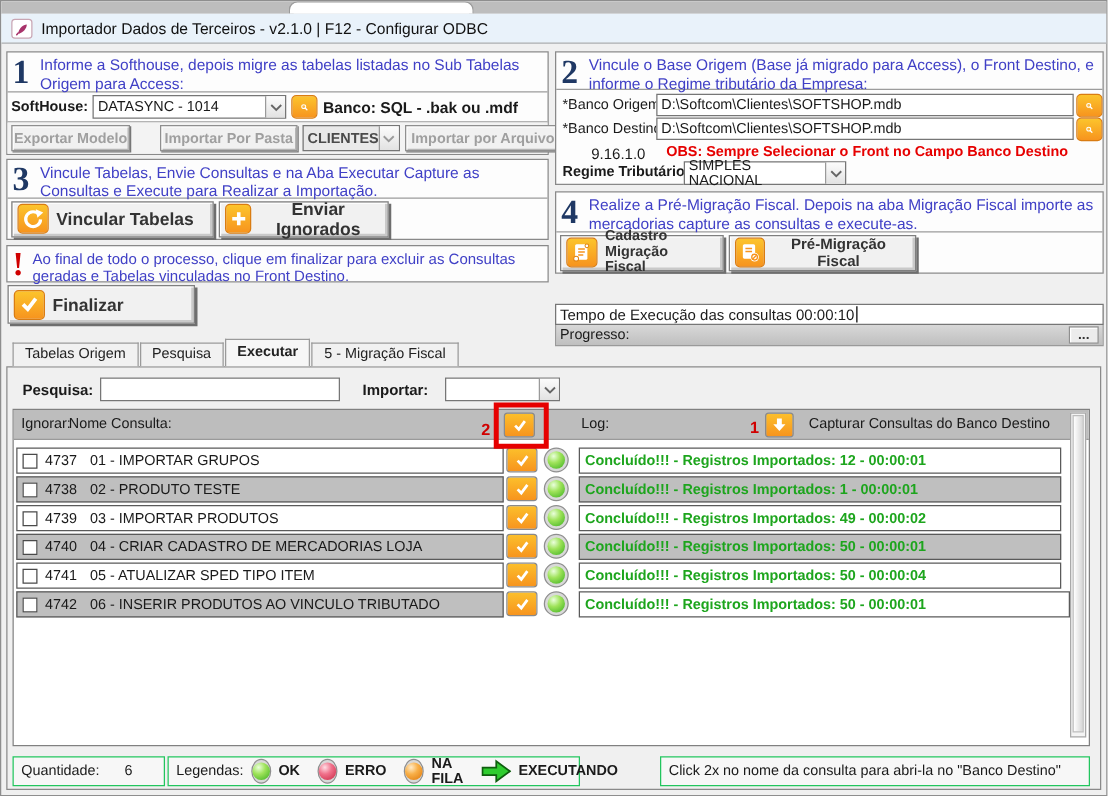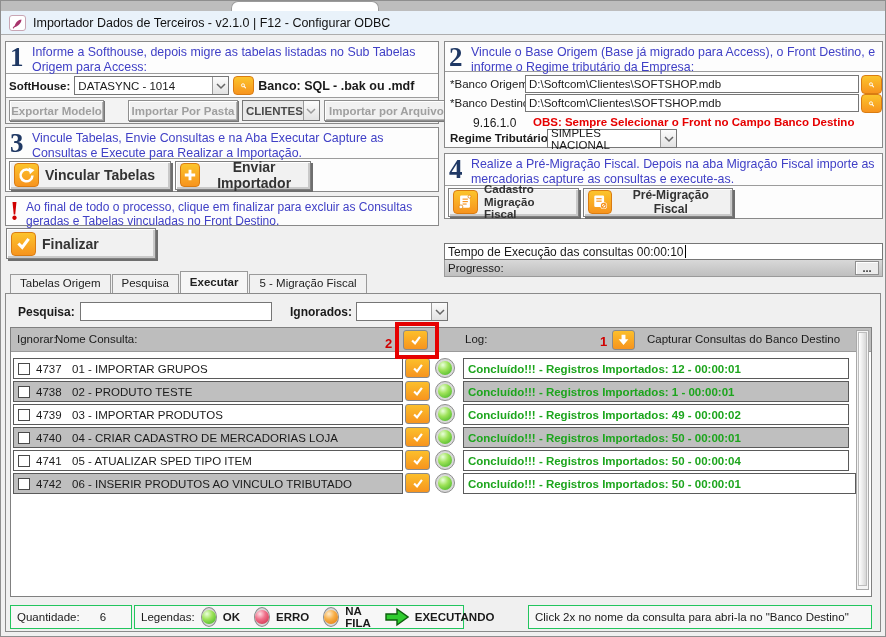--- a/index.html
+++ b/index.html
@@ -142,21 +142,21 @@
             </svg>
         </span>
         <span>Vincular Tabelas</span>
       </button>
       <button class="bigbtn" style="width:136px;height:29px;">
         <span class="oico sq24">
           <svg width="16" height="16" viewBox="0 0 20 20">
               <path d="M10,3.5 V16.5 M3.5,10 H16.5" stroke="#fff" stroke-width="3.6"></path>
             </svg>
         </span>
-        <span>Enviar Importador</span>
+        <span>Enviar Ignorados</span>
       </button>
     </div>
   </div>
 
   <div class="abs panel" style="left:4px;top:195px;width:434px;height:30px;">
     <div class="p-head" style="height:28px;border-bottom:none;">
       <span class="warnmark">!</span>
       <span class="instr" style="font-size:12px;">Ao final de todo o processo, clique em finalizar para excluir as Consultas geradas e Tabelas vinculadas no Front Destino.</span>
     </div>
   </div>
@@ -259,21 +259,21 @@
       <div class="tab">Pesquisa</div>
       <div class="tab active">Executar</div>
       <div class="tab">5 - Migração Fiscal</div>
     </div>
   <div class="abs tabpage" style="left:4px;top:292px;width:876px;height:339px;">
 
     <span class="abs lbl" style="left:12px;top:11px;font-size:12px;">Pesquisa:</span>
     <div class="abs field" style="left:74px;top:8px;width:192px;height:19px;">
         <span></span>
       </div>
-    <span class="abs lbl" style="left:284px;top:11px;font-size:12px;">Ignorados:</span>
+    <span class="abs lbl" style="left:284px;top:11px;font-size:12px;">Importar:</span>
     <span class="abs combo" style="left:350px;top:8px;width:92px;">
       <span></span>
       <span class="chev">
           <svg width="10" height="8" viewBox="0 0 10 8">
             <polyline points="1,2 5,6 9,2" stroke="#666" stroke-width="1.5" fill="none"></polyline>
           </svg>
         </span>
     </span>
 
     <div class="abs tablebox" style="left:4px;top:33px;width:862px;height:270px;">

